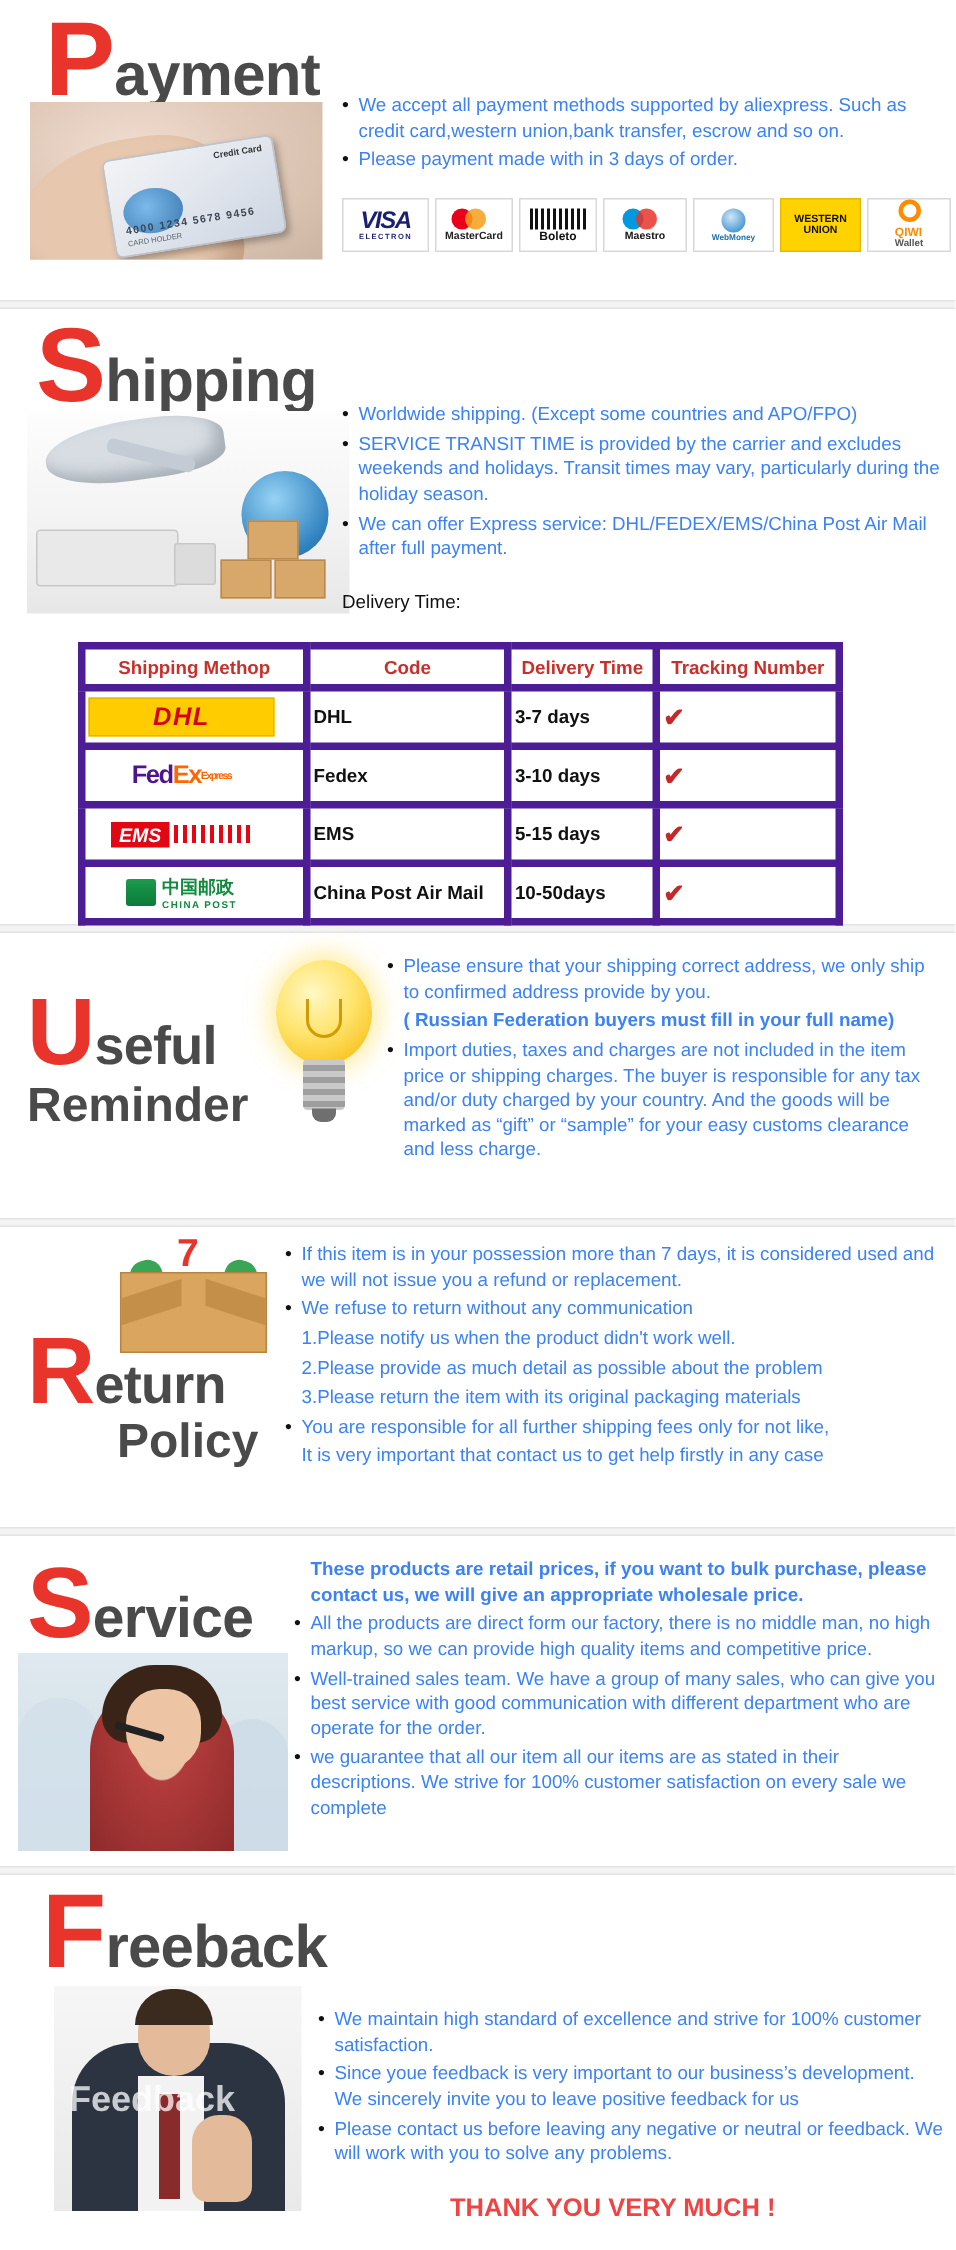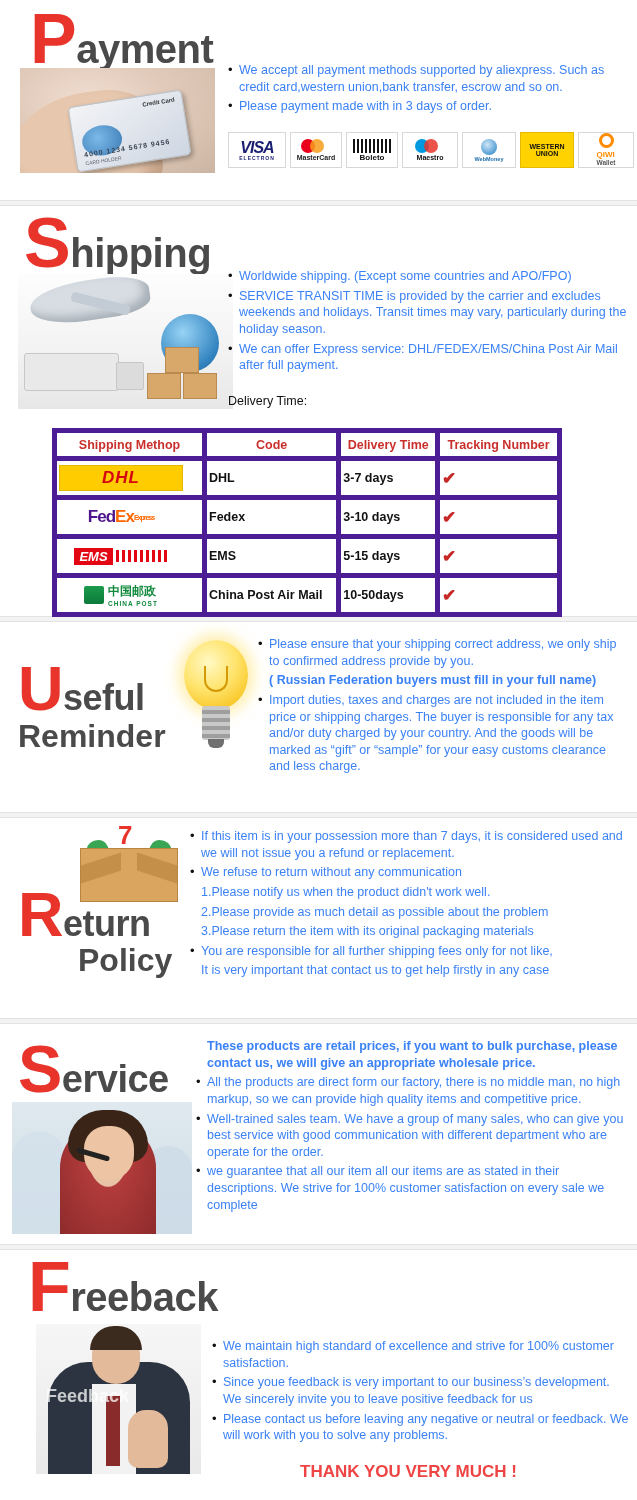--- a/index.html
+++ b/index.html
@@ -261,21 +261,21 @@
   }
   #fb-img .suit {
     position:absolute; left:12px; bottom:0; width:142px; height:112px;
     background:#2b3440; border-radius:40px 40px 0 0;
   }
   #fb-img .shirt { position:absolute; left:56px; bottom:0; width:44px;height:90px;background:#f2f2f2;}
   #fb-img .tie { position:absolute; left:70px; bottom:8px; width:14px;height:70px;background:#8a2b2b;}
   #fb-img .head { position:absolute; left:56px; top:6px; width:48px;height:54px;background:#e3bb9b;border-radius:24px;}
   #fb-img .hair2 { position:absolute; left:54px; top:2px; width:52px;height:24px;background:#3b2a1e;border-radius:26px 26px 0 0;}
   #fb-img .thumb { position:absolute; left:92px; bottom:6px; width:40px;height:58px;background:#e3bb9b;border-radius:18px 18px 10px 10px;}
-  #fb-img .wm2 { position:absolute; left:10px; top:62px; font-size:18px; font-weight:bold; color:rgba(255,255,255,.75); }
+  #fb-img .wm2 { position:absolute; left:10px; top:62px; font-size:24px; font-weight:bold; color:rgba(255,255,255,.75); }
   #freeback .txt { position:absolute; left:212px; top:88px; width:418px; }
   #freeback .thx { position:absolute; left:300px; top:212px; font-size:17px; font-weight:bold; color:#ef4444; }
 </style>
 </head>
 <body>
 
 <div class="page">
 
   <section class="section" id="payment">
     <div class="headline hl"><span class="cap">P</span><span>ayment</span></div>

